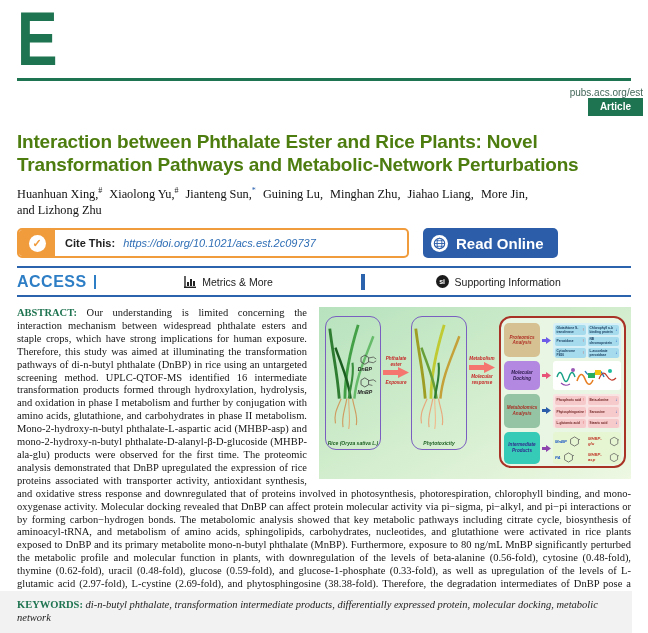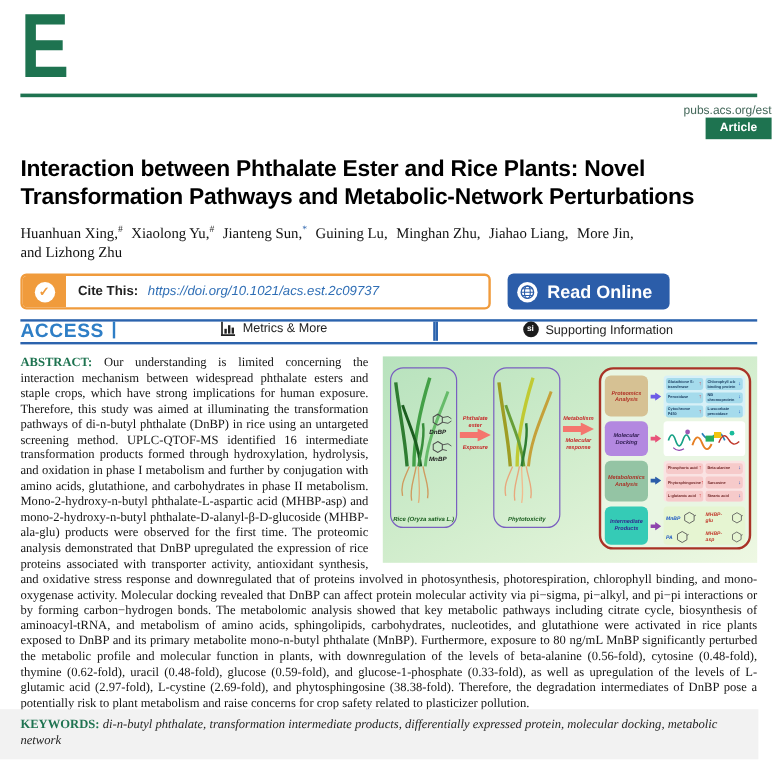--- a/index.html
+++ b/index.html
@@ -12,42 +12,42 @@
   .logo-e { font-weight:bold; font-size:76px; line-height:62px; color:#1e7350; transform:scaleX(.8); transform-origin:left top; }
   .logo-stack { display:flex; flex-direction:column; margin-left:-6px; }
   .logo-line1 { font-size:37px; line-height:31px; margin-top:3px; font-weight:bold; color:#1e7350; letter-spacing:-1px; transform:scale(.8,1.15); transform-origin:left top; }
   .logo-line2 { font-size:23px; line-height:21px; margin-top:3px; font-weight:bold; color:#131313; letter-spacing:-0.5px; transform:scale(.86,1.02); transform-origin:left top; }
   .green-rule { height:3px; background:#1e7350; margin:2px 17px 0; }
   .pubs-row { margin:3px 5px 0; display:flex; justify-content:space-between; align-items:flex-end;flex-direction:column; }
   .site { font-family:"Liberation Sans", sans-serif; font-size:10px; color:#44685a; padding-top:3px; }
   .badge { background:#1e7350; color:#fff; font-family:"Liberation Sans", sans-serif; font-size:10px; font-weight:bold; padding:3px 12px 4px; }
 
   
-  .title { margin:15px 17px 0; font-family:"Liberation Sans", sans-serif; font-weight:bold; font-size:19px; line-height:1.2; letter-spacing:-0.2px; color:#000000; max-width:612px; }
+  .title { margin:15px 17px 0; font-family:"Liberation Sans", sans-serif; font-weight:bold; font-size:19px; line-height:1.2; letter-spacing:-0.2px; color:#4d7c0f; max-width:612px; }
   .authors { margin:9px 17px 0; font-size:12.3px; line-height:1.32; color:#111; max-width:600px; }
   .author { margin-right:4px; white-space:nowrap; }
   .sup { font-size:8px; vertical-align:5px; color:#222; }
   .sup.blue { color:#2b63ad; }
 
   
   .cite-row { margin:10px 17px 0; display:flex; align-items:stretch; gap:14px; height:30px; }
   .cite-box { width:392px; border:2px solid #f09b3c; border-radius:5px; display:flex; align-items:center; background:#fff; overflow:hidden; }
   .cite-ic { width:36px; align-self:stretch; background:#f09b3c; display:flex; align-items:center; justify-content:center; }
   .cite-circle { width:17px; height:17px; border-radius:50%; background:#fff; color:#f09b3c; font-family:"Liberation Sans", sans-serif; font-size:11px; font-weight:bold; display:flex; align-items:center; justify-content:center; }
   .cite-text { padding:0 10px; font-family:"Liberation Sans", sans-serif; font-size:11px; white-space:nowrap; }
   .cite-label { font-weight:bold; color:#222; }
   .doi-link { color:#2f6eb5; margin-left:5px; text-decoration:none;font-style:italic; }
   .read-btn { display:flex; align-items:center; gap:8px; background:#2b5da9; border-radius:5px; padding:0 14px 0 8px; cursor:pointer; }
   .globe-circle { width:17px; height:17px; border-radius:50%; background:#fff; display:flex; align-items:center; justify-content:center; }
   .read-label { color:#fff; font-family:"Liberation Sans", sans-serif; font-size:15px; font-weight:bold; }
 
   
   .blue-rule { height:2px; background:#2b63ad; margin:8px 17px 0; }
   .blue-rule.b2 { margin-top:0; }
-  .access-row { margin:0 17px; height:17px; display:flex; align-items:flex-start; font-family:"Liberation Sans", sans-serif; }
+  .access-row { margin:0 17px; height:27px; display:flex; align-items:center; font-family:"Liberation Sans", sans-serif; }
   .access-word { color:#2e7ec6; font-size:16px; font-weight:bold; letter-spacing:.5px; }
   .access-tick { width:2px; height:14px; background:#2e7ec6; margin-left:7px; }
   .access-item { flex:1; display:flex; align-items:center; justify-content:center; gap:6px; font-size:10.5px; color:#222; cursor:pointer; }
   .vsep { width:2px; height:16px; background:#2b63ad; }
   .si-circle { width:13px; height:13px; border-radius:50%; background:#1c1c1c; color:#fff; font-size:7px; font-weight:bold; display:flex; align-items:center; justify-content:center; }
 
   
   .abstract { margin:10px 17px 0; }
   .abstract p { font-size:10.5px; line-height:12.9px; text-align:justify; color:#151515; }
   .abs-label { font-weight:bold; color:#1e7350; }

